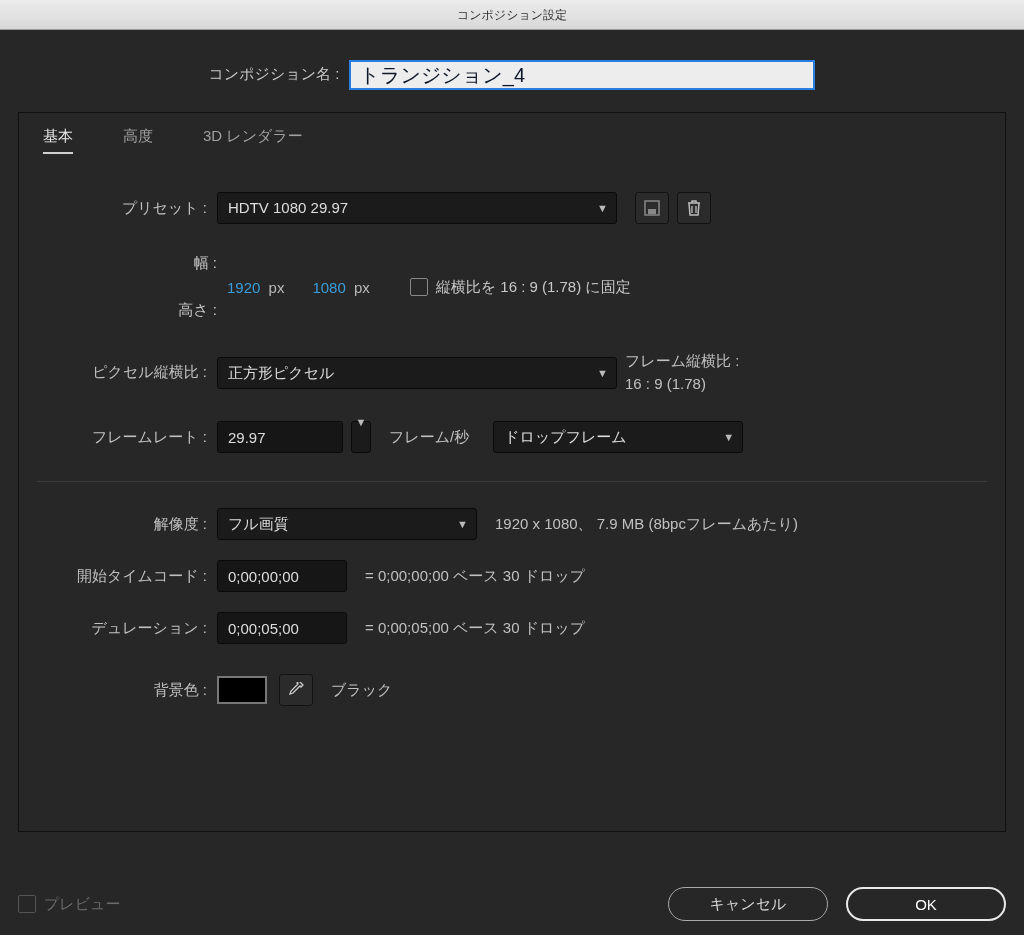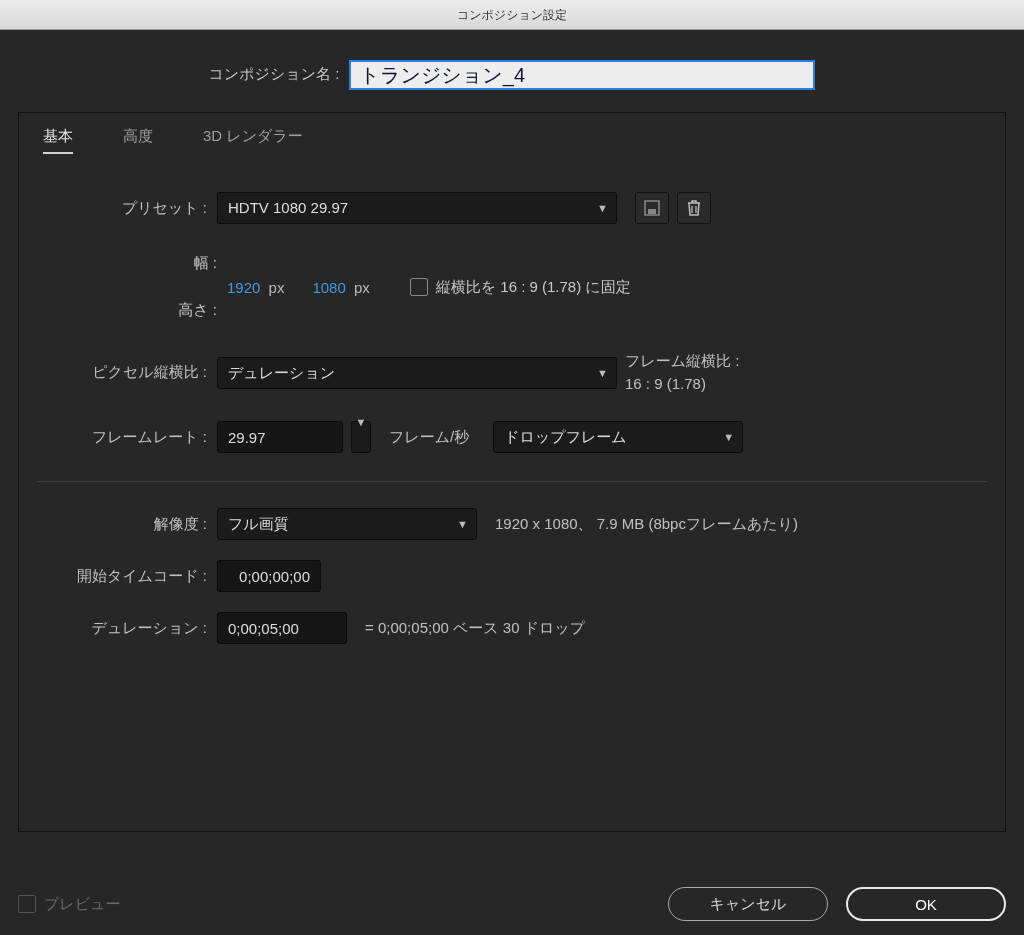--- a/index.html
+++ b/index.html
@@ -269,21 +269,21 @@
       </div>
       <div class="dim-lock">
         <span class="checkbox"></span>
         <span>縦横比を 16 : 9 (1.78) に固定</span>
       </div>
     </div>
 
     <div class="row" style="margin-top:30px;">
       <div class="label">ピクセル縦横比 :</div>
       <div class="select" style="width:400px;">
-        <span>デュレーション</span>
+        <span>正方形ピクセル</span>
         <span class="chev">▼</span>
       </div>
       <div class="ratio-info">
         <div>フレーム縦横比 :</div>
         <div>16 : 9 (1.78)</div>
       </div>
     </div>
 
     <div class="row" style="margin-top:26px;">
       <div class="label">フレームレート :</div>
@@ -304,29 +304,40 @@
       <div class="label">解像度 :</div>
       <div class="select" style="width:260px;">
         <span>フル画質</span>
         <span class="chev">▼</span>
       </div>
       <span class="info-text">1920 x 1080、 7.9 MB (8bpcフレームあたり)</span>
     </div>
 
     <div class="row" style="margin-top:20px;">
       <div class="label">開始タイムコード :</div>
-      <input class="text-input" style="width: 104px; text-align: right;" value="0;00;00;00">
+      <input class="text-input" style="width: 130px;" value="0;00;00;00">
+      <span class="info-text">= 0;00;00;00  ベース 30  ドロップ</span>
     </div>
 
     <div class="row" style="margin-top:20px;">
       <div class="label">デュレーション :</div>
       <input class="text-input" style="width: 130px;" value="0;00;05;00">
       <span class="info-text">= 0;00;05;00  ベース 30  ドロップ</span>
     </div>
 
+    <div class="row" style="margin-top:30px;">
+      <div class="label">背景色 :</div>
+      <div class="color-swatch"></div>
+      <div class="icon-btn" style="margin-left:12px;">
+        <svg width="16" height="16" viewBox="0 0 16 16">
+          <path d="M13 1l2 2-2 2-1-1-7 7-3 1 1-3 7-7-1-1 2-2z" fill="none" stroke="#ccc" stroke-width="1.3"></path>
+        </svg>
+      </div>
+      <span class="info-text">ブラック</span>
+    </div>
 
   </div>
 
 </div>
 
 <div class="footer">
   <div class="preview-check">
     <span class="checkbox" style="border-color:#555;"></span>
     <span>プレビュー</span>
   </div>

